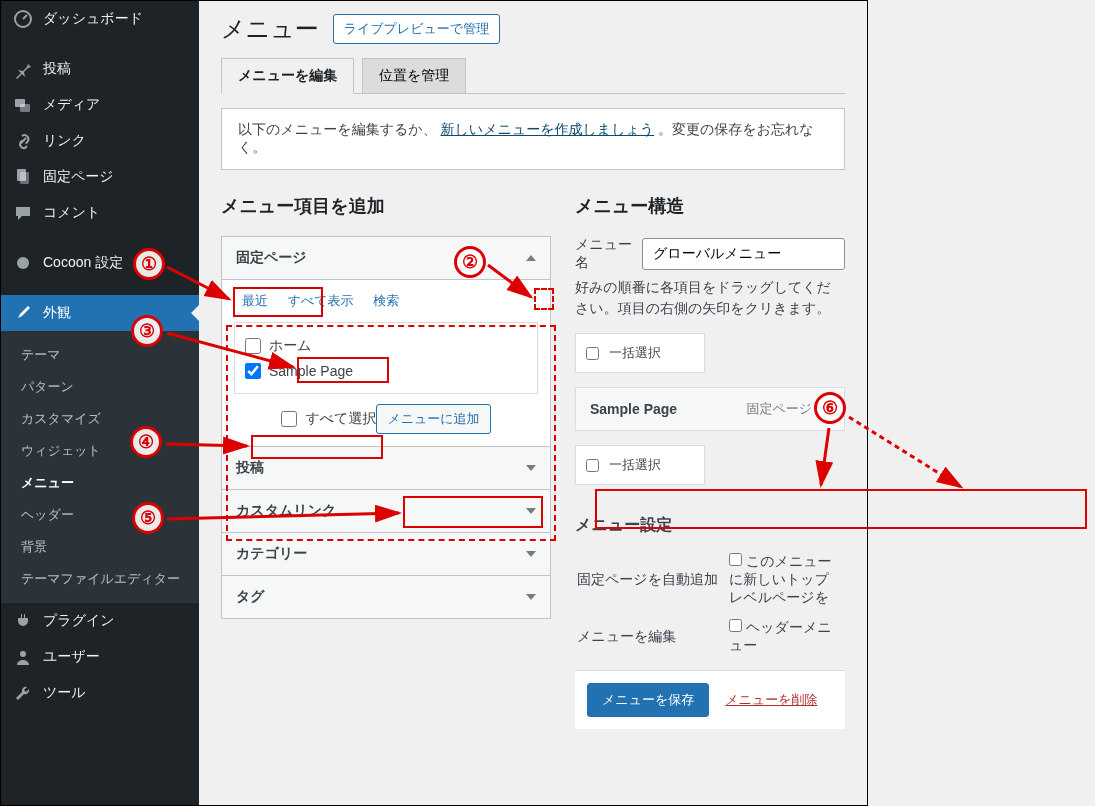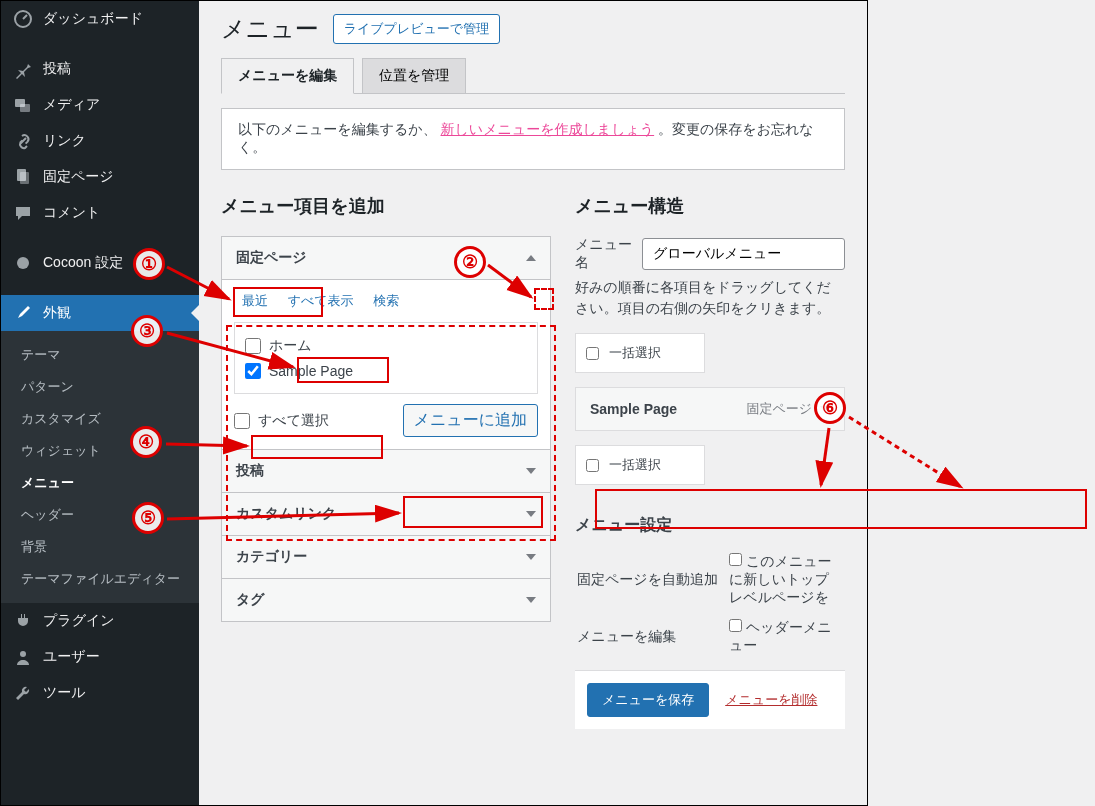--- a/index.html
+++ b/index.html
@@ -15,39 +15,39 @@
 .submenu-item { padding: 7px 12px 7px 20px; color: rgba(240,246,252,.7); cursor: pointer; font-size: 13px; }
 .submenu-item.current { color: #fff; font-weight: 600; }
 .main { flex: 1; padding: 12px 22px; overflow: hidden; position: relative; }
 .page-title-row { display: flex; align-items: center; gap: 14px; margin-bottom: 12px; }
 h1.page-title { font-size: 24px; font-weight: 400; color: #1d2327; }
 .btn-outline { border: 1px solid #2271b1; color: #2271b1; background: #fff; padding: 5px 10px; border-radius: 3px; font-size: 13px; cursor: pointer; }
 .tabs { border-bottom: 1px solid #c3c4c7; margin-bottom: 14px; }
 .tab { display: inline-block; padding: 8px 16px; border: 1px solid #c3c4c7; border-bottom: none; background: #dcdcde; color: #000000; cursor: pointer; font-size: 14px; position: relative; top: 1px; margin-right: 4px; }
 .tab.active { background: #f0f0f1; font-weight: 600; color: #1d2327; border-bottom: 1px solid #f0f0f1; }
 .notice { background: #fff; border: 1px solid #c3c4c7; padding: 12px 16px; font-size: 14px; margin-bottom: 24px; }
-.notice a { color: #ec4899; text-decoration: underline; }
+.notice a { color: #0c4a6e; text-decoration: underline; }
 .columns { display: flex; gap: 24px; }
 .col-left { width: 330px; }
 .col-right { flex: 1; }
 h2.section-title { font-size: 18px; font-weight: 600; color: #1d2327; margin-bottom: 18px; }
 .accordion { border: 1px solid #c3c4c7; background: #fff; margin-bottom: -1px; }
 .acc-header { background: #f6f7f7; border-bottom: 1px solid #c3c4c7; padding: 12px 14px; font-weight: 600; font-size: 14px; display: flex; justify-content: space-between; align-items: center; cursor: pointer; }
 .acc-header.closed { border-bottom: none; }
 .tri { width: 0; height: 0; border-left: 5px solid transparent; border-right: 5px solid transparent; }
 .tri-up { border-bottom: 6px solid #787c82; }
 .tri-down { border-top: 6px solid #787c82; }
 .acc-body { padding: 12px; }
 .sub-tabs { margin-bottom: 12px; }
 .sub-tab-link { color: #2271b1; font-size: 13px; padding: 4px 8px; cursor: pointer; }
 .page-list { border: 1px solid #dcdcde; padding: 10px; margin-bottom: 10px; }
 .check-row { display: flex; align-items: center; padding: 4px 0; font-size: 14px; }
 .check-row input { margin-right: 8px; width: 16px; height: 16px; }
-.acc-footer { display: flex; justify-content: space-between; align-items: center; }
-.btn-secondary { border: 1px solid #2271b1; color: #2271b1; background: #f6f7f7; padding: 5px 10px; border-radius: 3px; font-size: 16px; cursor: pointer; }
+.acc-footer { display: flex; justify-content: center; align-items: center; }
+.btn-secondary { border: 1px solid #2271b1; color: #2271b1; background: #f6f7f7; padding: 5px 10px; border-radius: 3px; font-size: 13px; cursor: pointer; }
 .menu-name-row { display: flex; align-items: center; gap: 10px; margin-bottom: 5px; }
 .menu-name-row label { font-size: 14px; }
 .menu-name-row input { flex: 1; padding: 7px 10px; border: 1px solid #8c8f94; border-radius: 3px; font-size: 14px; }
 .instr { font-size: 14px; margin-bottom: 14px; line-height: 1.5; }
 .bulk-row { border: 1px solid #dcdcde; background: #fff; padding: 10px; margin-bottom: 14px; display: flex; align-items: center; gap: 10px; width: 130px; }
 .menu-item-bar { border: 1px solid #dcdcde; background: #f6f7f7; padding: 12px 14px; display: flex; justify-content: space-between; align-items: center; width: 100%; margin-bottom: 14px; }
 .menu-item-bar .title { font-weight: 600; font-size: 14px; }
 .menu-item-bar .type { color: #787c82; font-size: 13px; display: flex; align-items: center; gap: 8px; }
 h3.settings-title { font-size: 16px; font-weight: 600; margin-bottom: 10px; }
 .settings-table { width: 100%; font-size: 14px; }

